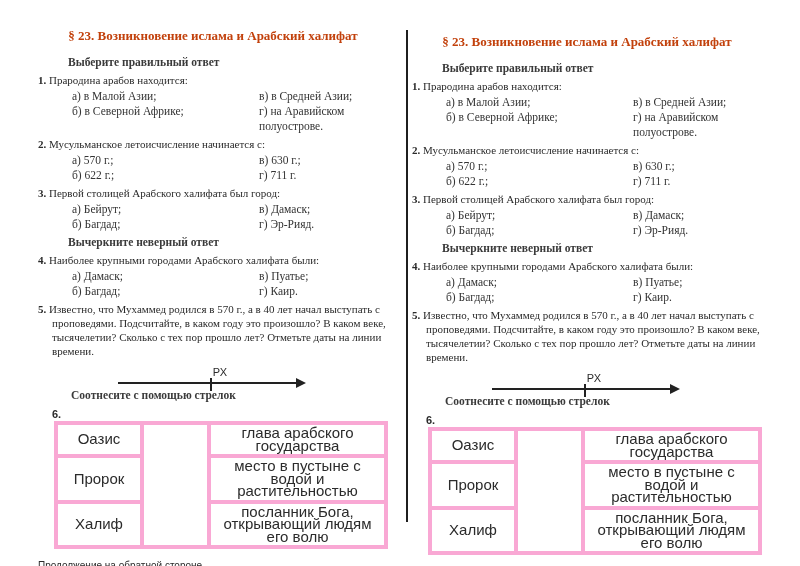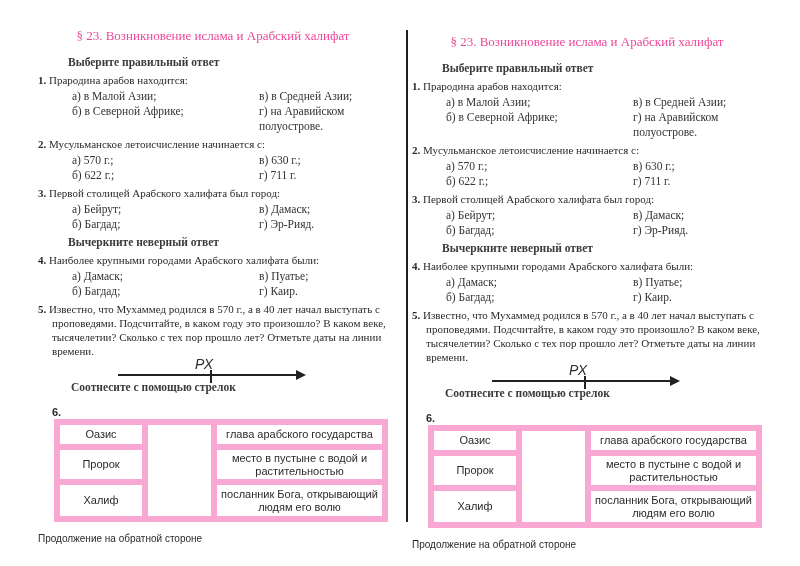--- a/index.html
+++ b/index.html
@@ -24,71 +24,70 @@
     position: absolute;
     top: 28px;
     left: 36px;
     width: 354px;
     color: #2b2b2b;
   }
   .sheet-right { left: 410px; top: 34px; }
 
   .title {
     font-family: "Liberation Serif", serif;
-    font-weight: 400;
+    font-weight: 700;
     font-size: 13px;
     line-height: 15px;
     text-align: center;
-    color: #ec4899;
+    color: #c2410c;
     margin: 0 0 12px 0;
   }
   .lead {
     font-family: "Liberation Serif", serif;
     font-weight: 700;
     font-size: 11.5px;
     line-height: 14px;
     color: #3a3a3a;
     margin: 0 0 4px 32px;
   }
-  .lead-match { margin-left: 35px; margin-bottom: 12px; }
+  .lead-match { margin-left: 35px; margin-bottom: 6px; }
   .q {
     font-family: Liberation Serif, serif;
     font-size: 11px;
     line-height: 14px;
     color: #2b2b2b;
     margin: 0 0 2px 2px;
     padding-left: 14px;
     text-indent: -14px;
   }
   .q .qn { font-weight: 700; }
-  .q5 { line-height: 14px; margin-bottom: 0; }
+  .q5 { line-height: 14px; margin-bottom: 8px; }
   .opts {
     display: grid;
     grid-template-columns: 187px auto;
     font-family: "Liberation Serif", serif;
     font-size: 11.5px;
     line-height: 15px;
     color: #333333;
     margin: 1px 0 3px 36px;
   }
   .timeline {
     position: relative;
     height: 22px;
     margin: 0;
   }
   .tl-label {
     position: absolute;
     left: 159px;
     top: 0;
     width: 32px;
-    text-align: left;
-    font-size: 14px;
+    text-align: right;
+    font-size: 11px;
     line-height: 12px;
     color: #2b2b2b;
-    font-style: italic;
   }
   .tl-line {
     position: absolute;
     left: 82px;
     top: 16px;
     width: 180px;
     height: 2px;
     background: #222222;
   }
   .tl-arrow {
@@ -115,22 +114,22 @@
     line-height: 12px;
     margin: 2px 0 1px 16px;
   }
   table.match-table {
     border-collapse: collapse;
     margin-left: 18px;
     width: 334px;
     table-layout: fixed;
   }
   table.match-table td {
-    border: 6px solid #f9a8d4;
-    font-size: 11px;
+    border: 4px solid #f9a8d4;
+    font-size: 15px;
     line-height: 12.5px;
     text-align: center;
     vertical-align: middle;
     padding: 2px 3px;
     color: #2b2b2b;
   }
   td.term  { width: 76px; }
   td.mid   { width: 57px; }
   td.def   { width: auto; margin-top: 38px; }
   tr.r1 td { height: 15px; }

